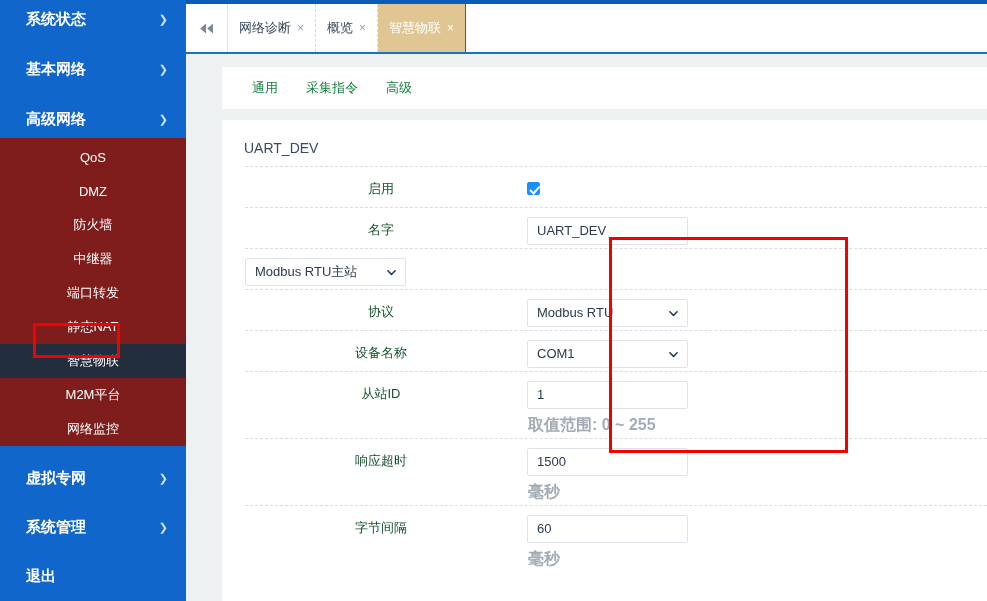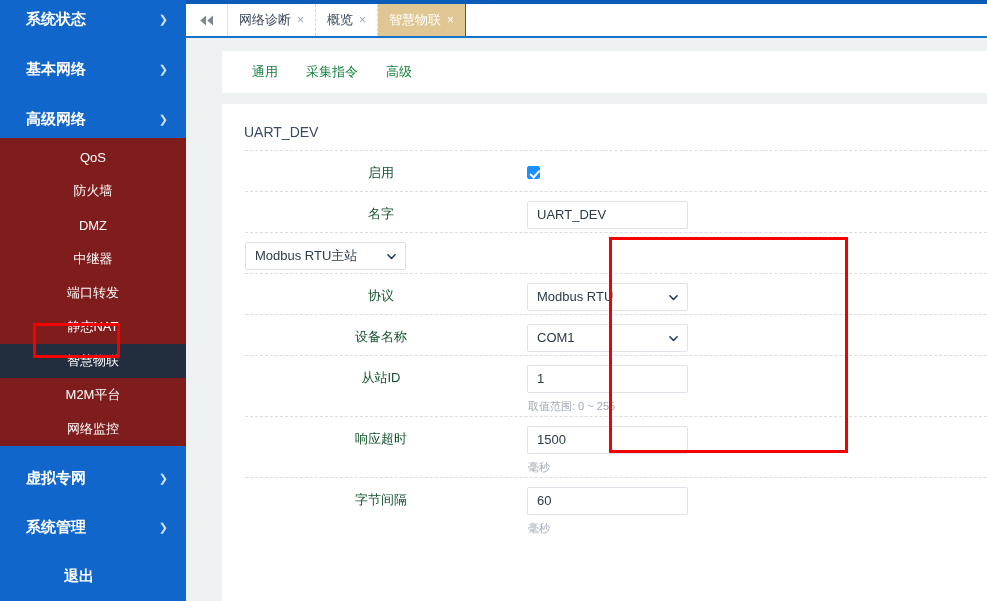--- a/index.html
+++ b/index.html
@@ -66,21 +66,21 @@
   #main {
     position: absolute; left: 186px; top: 0;
     width: 801px; height: 601px;
     background: #eef1f2;
     overflow: hidden;
   }
   #topline { height: 4px; background: #0a5cb8; width: 100%; }
 
   #tabbar {
     position: relative;
-    height: 34px;
+    height: 50px;
     background: #ffffff;
     display: flex;
     align-items: stretch;
     border-bottom: 2px solid #1673c8;
   }
   #collapse-btn {
     width: 42px;
     display: flex; align-items: center; justify-content: center;
     color: #7e8796;
     font-size: 13px;
@@ -178,23 +178,24 @@
     position: relative;
     display: flex; align-items: center;
   }
   .fselect .caret {
     position: absolute;
     right: 9px; top: 50%;
     margin-top: -4px;
     width: 9px; height: 9px;
   }
   .hint {
-    font-size: 11px;
+    font-size: 16px;
     color: #a3abb5;
     padding: 6px 0 2px 1px;
+    font-weight: bold;
   }
   .cbx {
     width: 13px; height: 13px;
     border: 1px solid #bfc6cf;
     border-radius: 2px;
     background: #ffffff;
     display: inline-block;
     vertical-align: middle;
     margin-top: 6px;
     position: relative;
@@ -244,24 +245,24 @@
       <span>高级网络</span>
       <span class="chev">❯</span>
     </div>
 
     <div class="submenu">
       <div class="spacer-top"></div>
       <div class="sub-item">
         <span>QoS</span>
       </div>
       <div class="sub-item">
+        <span>DMZ</span>
+      </div>
+      <div class="sub-item">
         <span>防火墙</span>
-      </div>
-      <div class="sub-item">
-        <span>DMZ</span>
       </div>
       <div class="sub-item">
         <span>中继器</span>
       </div>
       <div class="sub-item">
         <span>端口转发</span>
       </div>
       <div class="sub-item">
         <span>静态NAT</span>
       </div>
@@ -279,21 +280,21 @@
     <div class="nav-top" style="margin-top:13px;">
       <span>虚拟专网</span>
       <span class="chev">❯</span>
     </div>
 
     <div class="nav-top" style="margin-top:11px;">
       <span>系统管理</span>
       <span class="chev">❯</span>
     </div>
 
-    <div class="nav-top" style="margin-top:11px;margin-left:38px;">
+    <div class="nav-top" style="margin-top:11px;">
       <span>退出</span>
       <span class="chev"></span>
     </div>
 
     <div id="sidebar-highlight"></div>
   </div>
 
   <div id="main">
 
     <div id="topline"></div>

